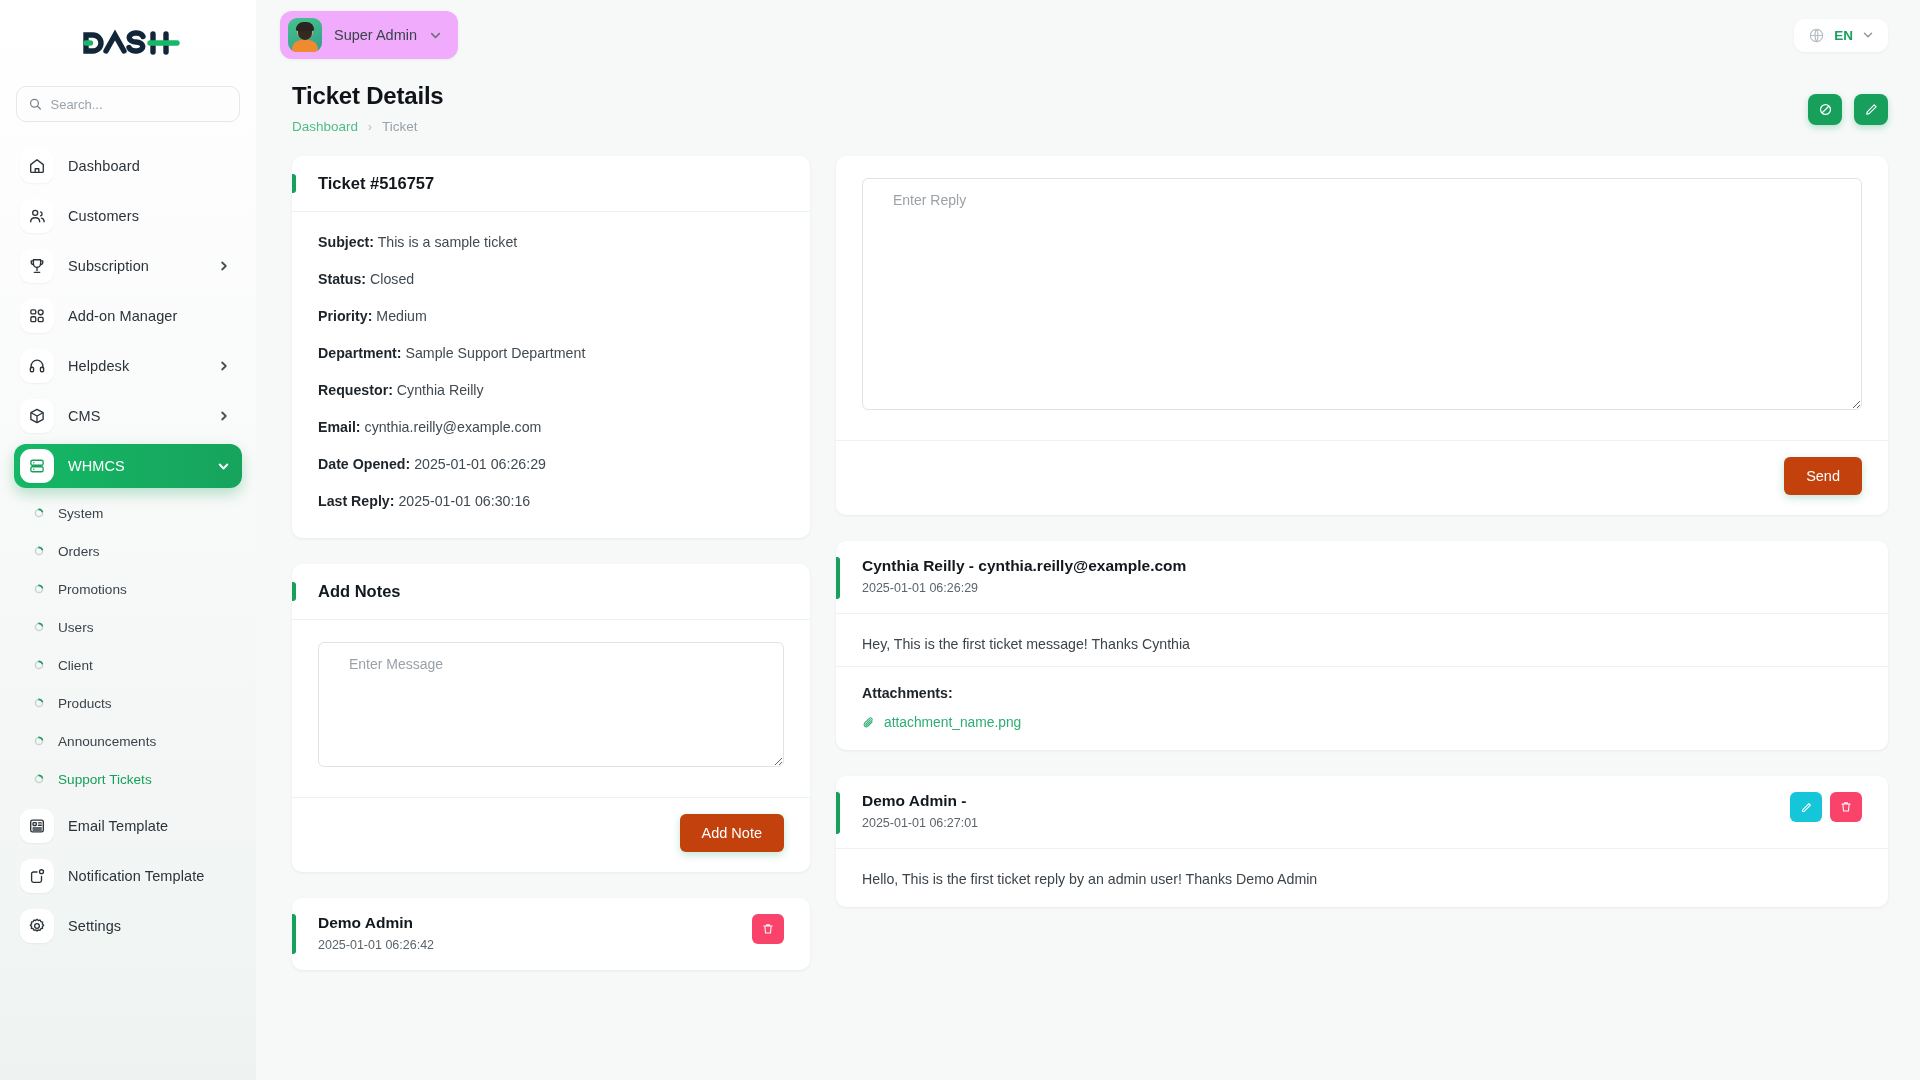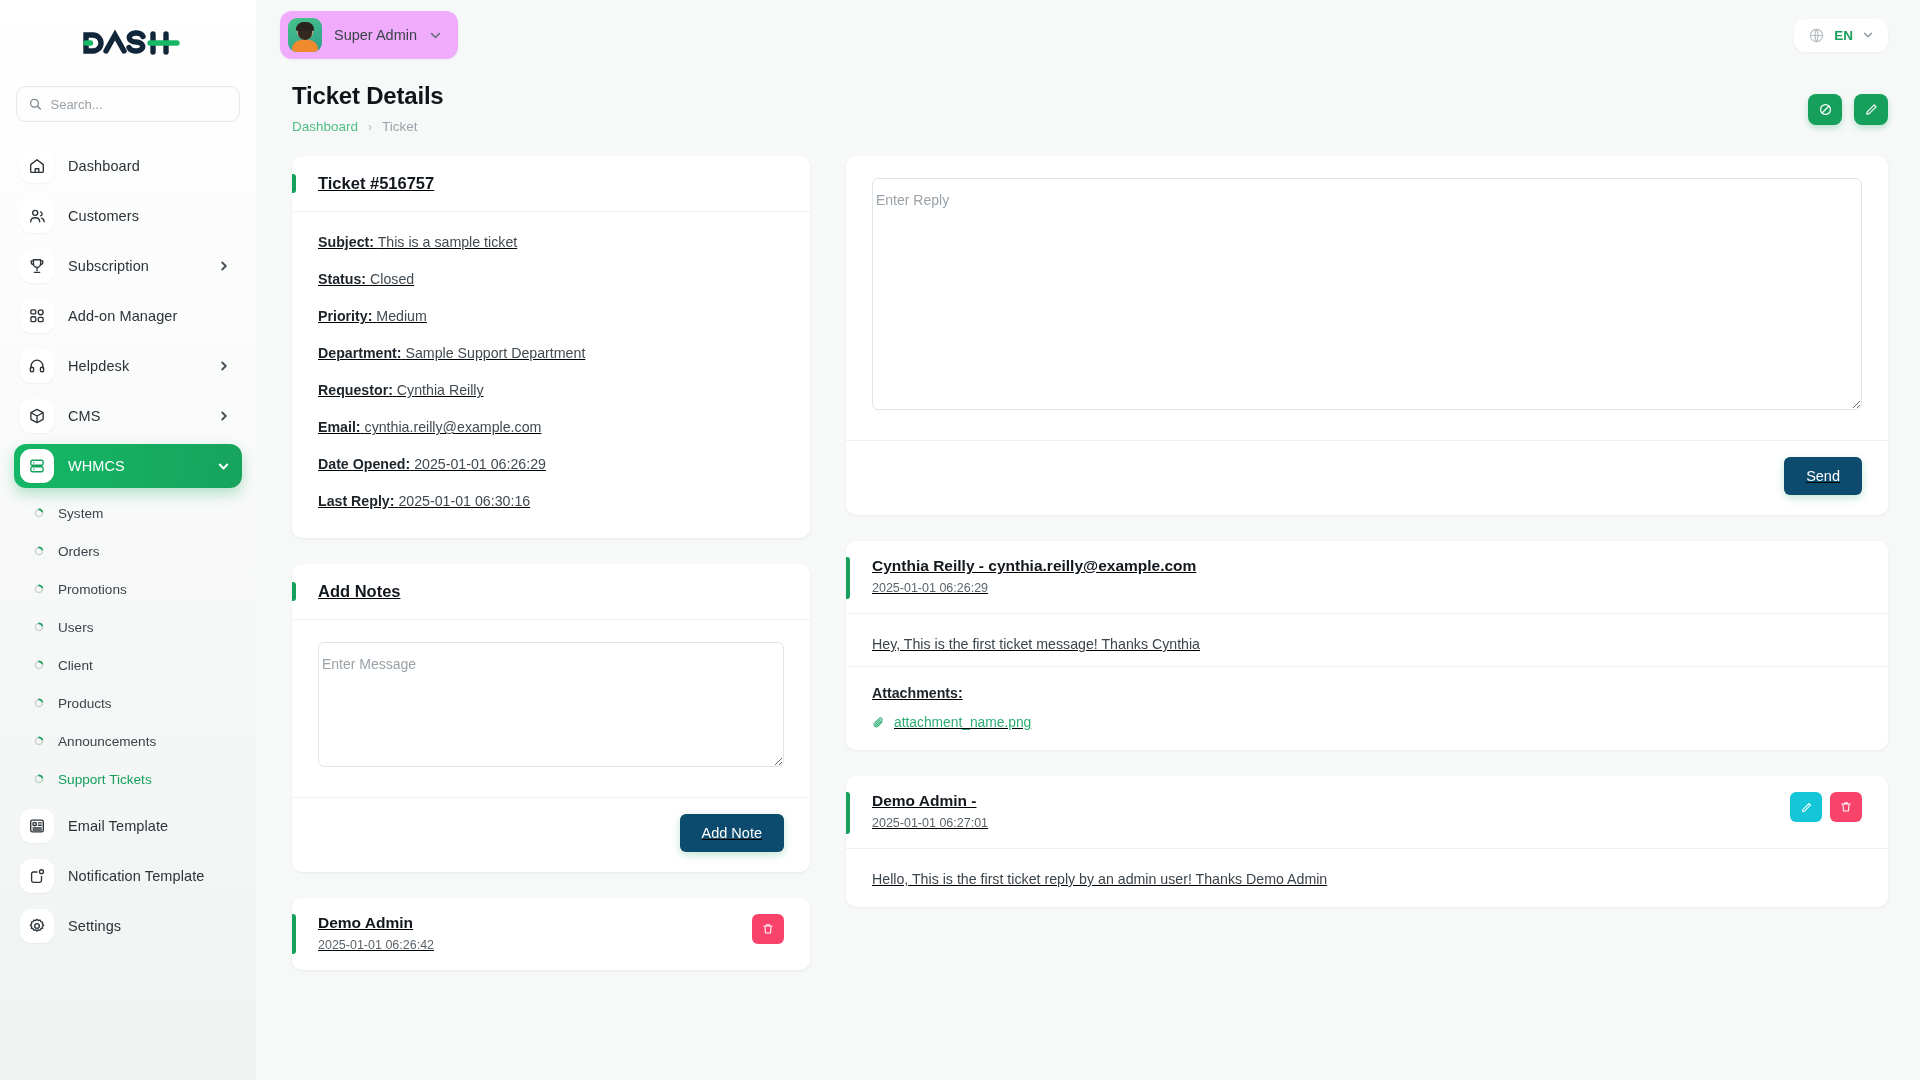--- a/index.html
+++ b/index.html
@@ -86,21 +86,21 @@
   .crumb-link { color: #4fbd86; cursor: pointer; }
   .crumb-sep { color: #b6bdc2; font-size: 12px; }
   .crumb-cur { color: #9aa2a8; }
   .head-actions { margin-left: auto; display: flex; gap: 12px; padding-top: 12px; }
   .act-btn {
     width: 34px; height: 31px; border-radius: 8px; border: 0; cursor: pointer;
     display: flex; align-items: center; justify-content: center;
     background: #16a05c; box-shadow: 0 3px 7px rgba(22,160,92,.28);
   }
 
-  .content { flex: 1; display: flex; gap: 36px; padding: 22px 32px 0 36px; overflow: hidden; text-decoration: underline; }
+  .content { flex: 1; display: flex; gap: 26px; padding: 22px 32px 0 36px; overflow: hidden; }
   .col-left { width: 518px; flex: 0 0 518px; display: flex; flex-direction: column; gap: 26px; }
   .col-right { flex: 1; display: flex; flex-direction: column; gap: 26px; }
 
   .card { background: #fff; border-radius: 10px; box-shadow: 0 1px 3px rgba(16,24,40,.07); }
   .card-head {
     padding: 18px 26px; display: flex; align-items: center; position: relative;
     border-bottom: 1px solid #eef1f3;
   }
   .card-head::before {
     content: ""; position: absolute; left: 0; top: 18px; bottom: 18px; width: 4px;
@@ -110,28 +110,28 @@
   .card-body { padding: 22px 26px 26px 26px; }
   .card-foot { padding: 16px 26px 20px; display: flex; justify-content: flex-end; border-top: 1px solid #eef1f3; }
 
   .field { font-size: 14.2px; color: #414a51; margin-bottom: 20px; line-height: 1.2; }
   .field:last-child { margin-bottom: 2px; margin-top: 12px; }
   .field b { color: #1d242a; font-weight: 700; }
 
   textarea {
     width: 100%; border: 1px solid #dfe4e7; border-radius: 6px; resize: vertical;
     font-family: "Liberation Sans", sans-serif; font-size: 14px; color: #394149;
-    padding: 13px 3px; outline: none; background: #fff;
+    padding: 13px 30px; outline: none; background: #fff;
   }
   textarea::placeholder { color: #9aa2a8; }
   .ta-note { height: 125px; }
   .ta-reply { height: 232px; }
 
   .btn-primary {
-    background: #0c4a6e; color: #fff; border: 0; border-radius: 6px; cursor: pointer;
+    background: #c2410c; color: #fff; border: 0; border-radius: 6px; cursor: pointer;
     font-family: "Liberation Sans", sans-serif; font-size: 14.5px; padding: 11px 22px;
     box-shadow: 0 3px 8px rgba(22,160,92,.26);
   }
 
   
   .msg-head {
     padding: 16px 26px 18px; position: relative; display: flex; align-items: flex-start;
     border-bottom: 1px solid #eef1f3;
   }
   .msg-head::before {

